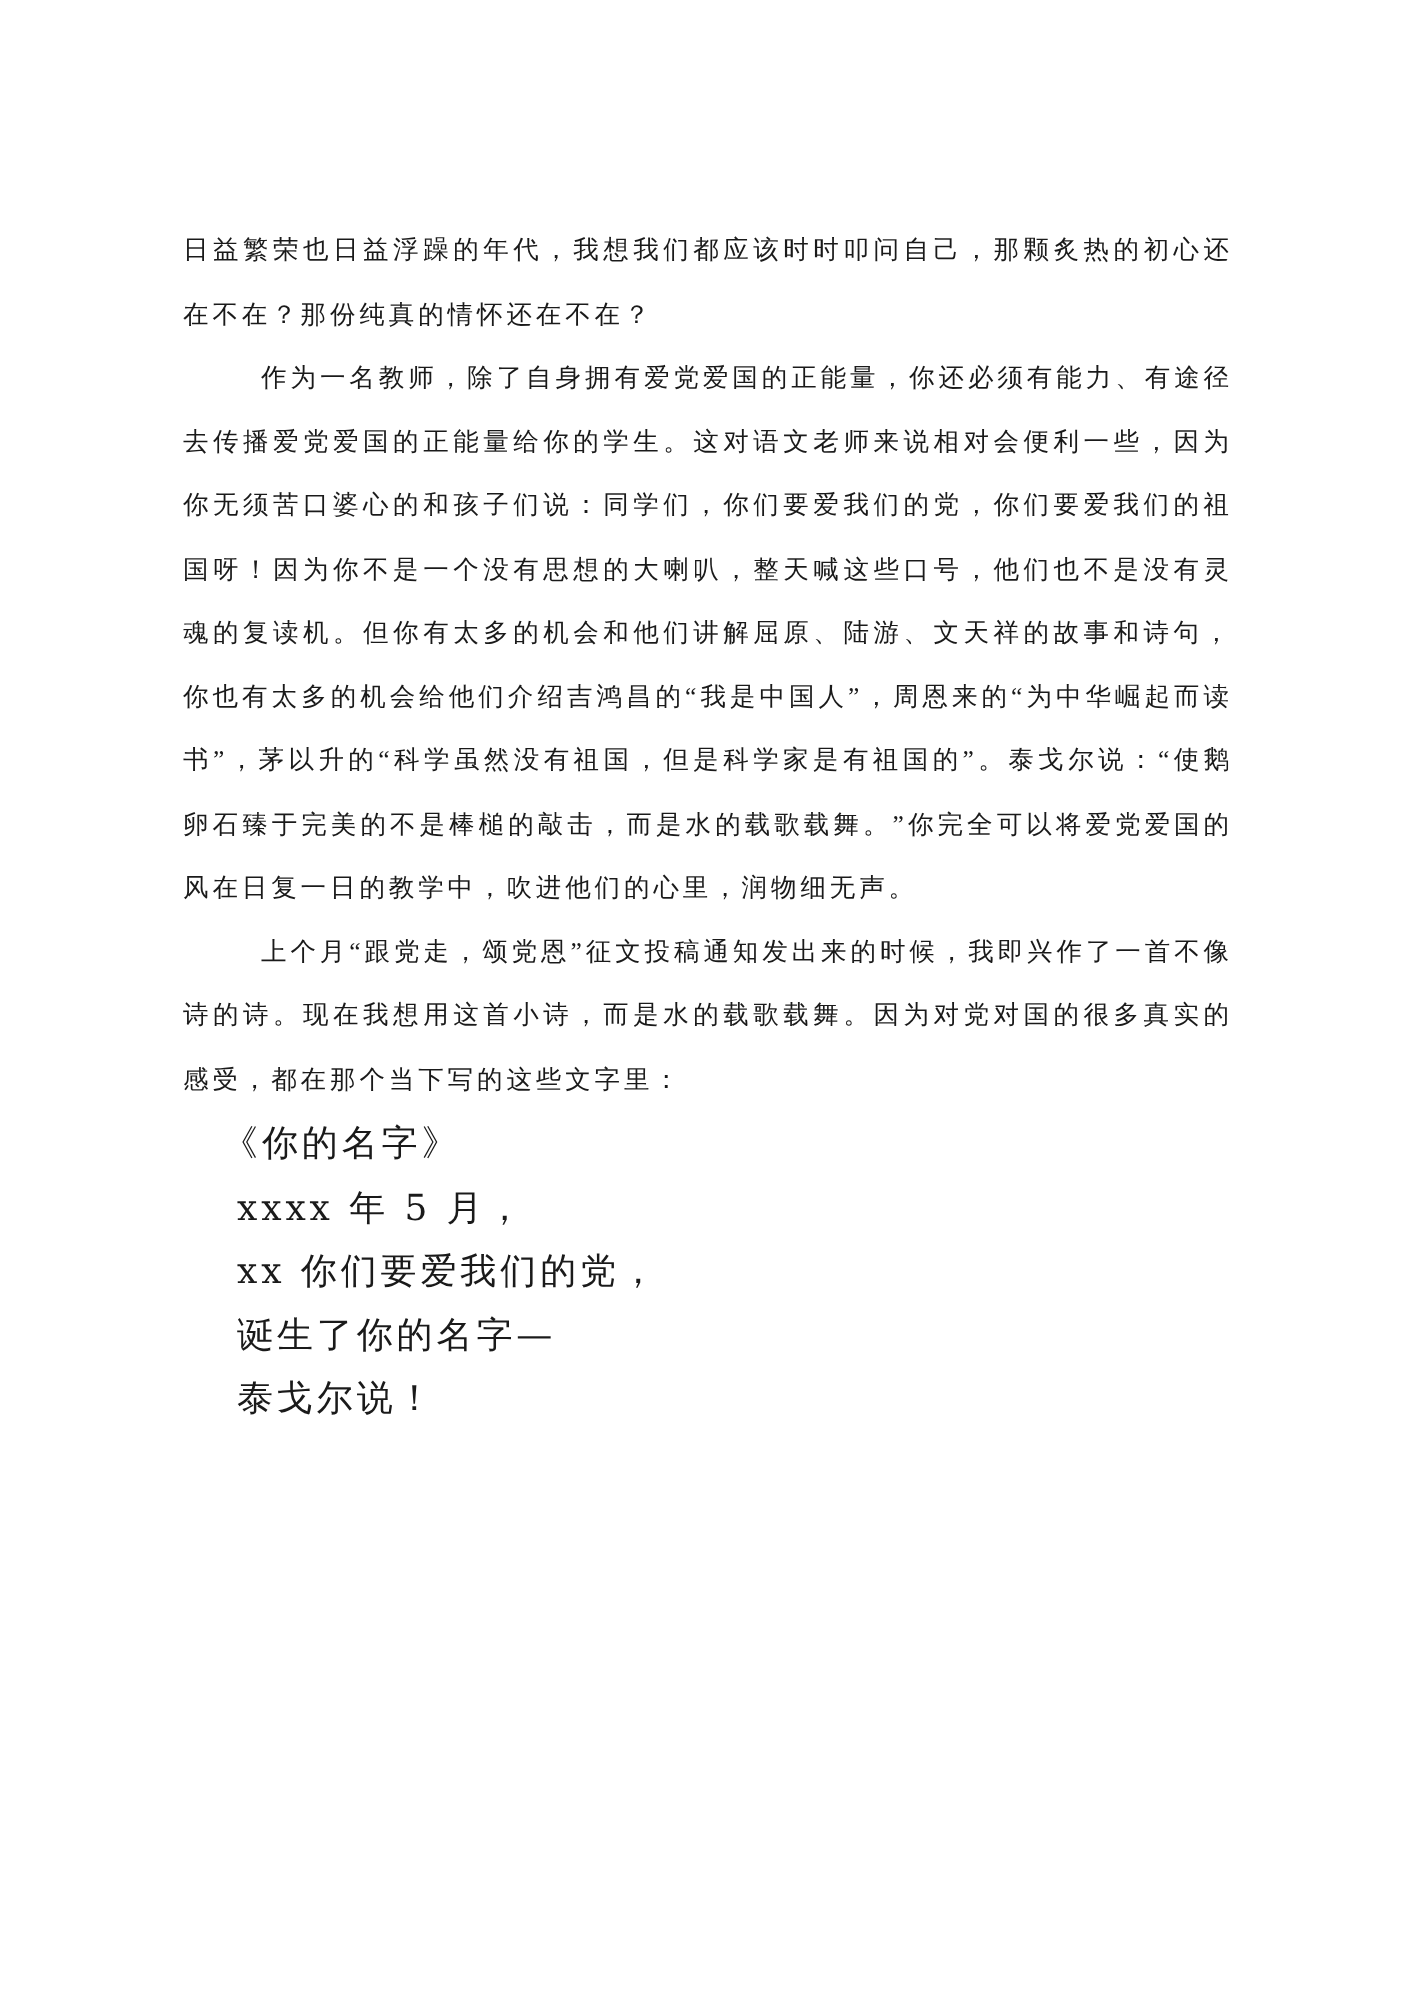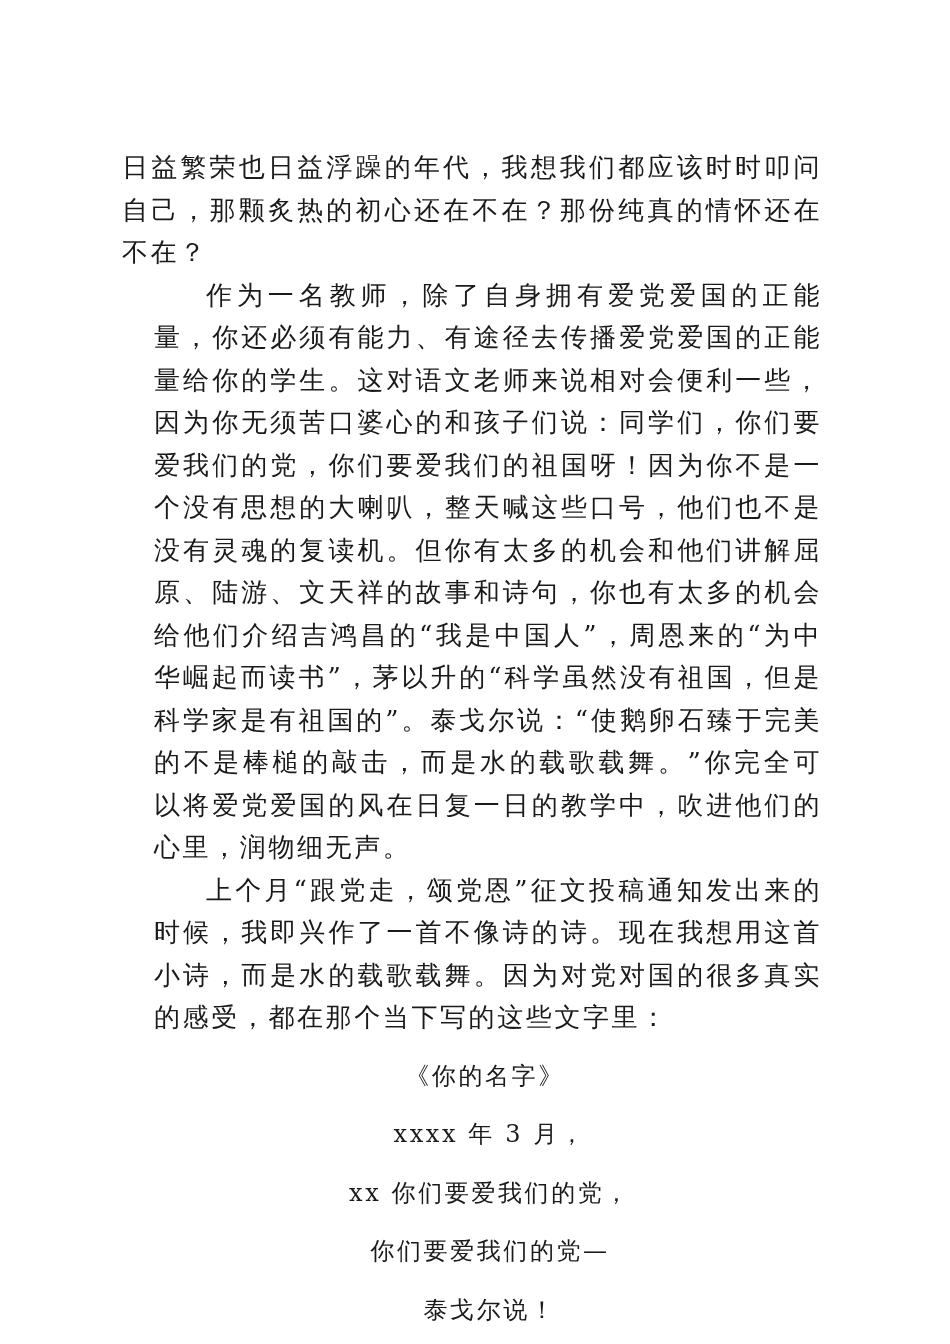--- a/index.html
+++ b/index.html
@@ -16,46 +16,45 @@
       color: #1a1a1a;
     }
     .page {
       position: absolute;
       left: 122px;
       top: 146px;
       width: 700px;
     }
     .para {
       margin: 0;
-      font-size: 26px;
+      font-size: 17px;
       line-height: 42.5px;
       letter-spacing: 2.6px;
       text-align: justify;
       text-align-last: left;
+      font-family: Liberation Serif, serif;
     }
     .para.indent {
       text-indent: 52px;
-      margin-left: 32px;
     }
     .poem-line {
-      margin: 16px;
+      margin: 0;
       font-size: 24px;
       line-height: 42.5px;
       letter-spacing: 2.6px;
       padding-left: 36px;
-      text-align: center;
     }
   </style>
 </head>
 <body>
 
 <div class="page">
   <p class="para">日益繁荣也日益浮躁的年代，我想我们都应该时时叩问自己，那颗炙热的初心还在不在？那份纯真的情怀还在不在？</p>
   <p class="para indent">作为一名教师，除了自身拥有爱党爱国的正能量，你还必须有能力、有途径去传播爱党爱国的正能量给你的学生。这对语文老师来说相对会便利一些，因为你无须苦口婆心的和孩子们说：同学们，你们要爱我们的党，你们要爱我们的祖国呀！因为你不是一个没有思想的大喇叭，整天喊这些口号，他们也不是没有灵魂的复读机。但你有太多的机会和他们讲解屈原、陆游、文天祥的故事和诗句，你也有太多的机会给他们介绍吉鸿昌的“我是中国人”，周恩来的“为中华崛起而读书”，茅以升的“科学虽然没有祖国，但是科学家是有祖国的”。泰戈尔说：“使鹅卵石臻于完美的不是棒槌的敲击，而是水的载歌载舞。”你完全可以将爱党爱国的风在日复一日的教学中，吹进他们的心里，润物细无声。</p>
   <p class="para indent">上个月“跟党走，颂党恩”征文投稿通知发出来的时候，我即兴作了一首不像诗的诗。现在我想用这首小诗，而是水的载歌载舞。因为对党对国的很多真实的感受，都在那个当下写的这些文字里：</p>
   <div>
     <p class="poem-line" style="padding-left:26px;">《你的名字》</p>
-    <p class="poem-line">xxxx 年 3 月，</p>
+    <p class="poem-line">xxxx 年 5 月，</p>
     <p class="poem-line">xx 你们要爱我们的党，</p>
-    <p class="poem-line">你们要爱我们的党—</p>
+    <p class="poem-line">诞生了你的名字—</p>
     <p class="poem-line">泰戈尔说！</p>
   </div>
 </div>
 
 </body></html>

